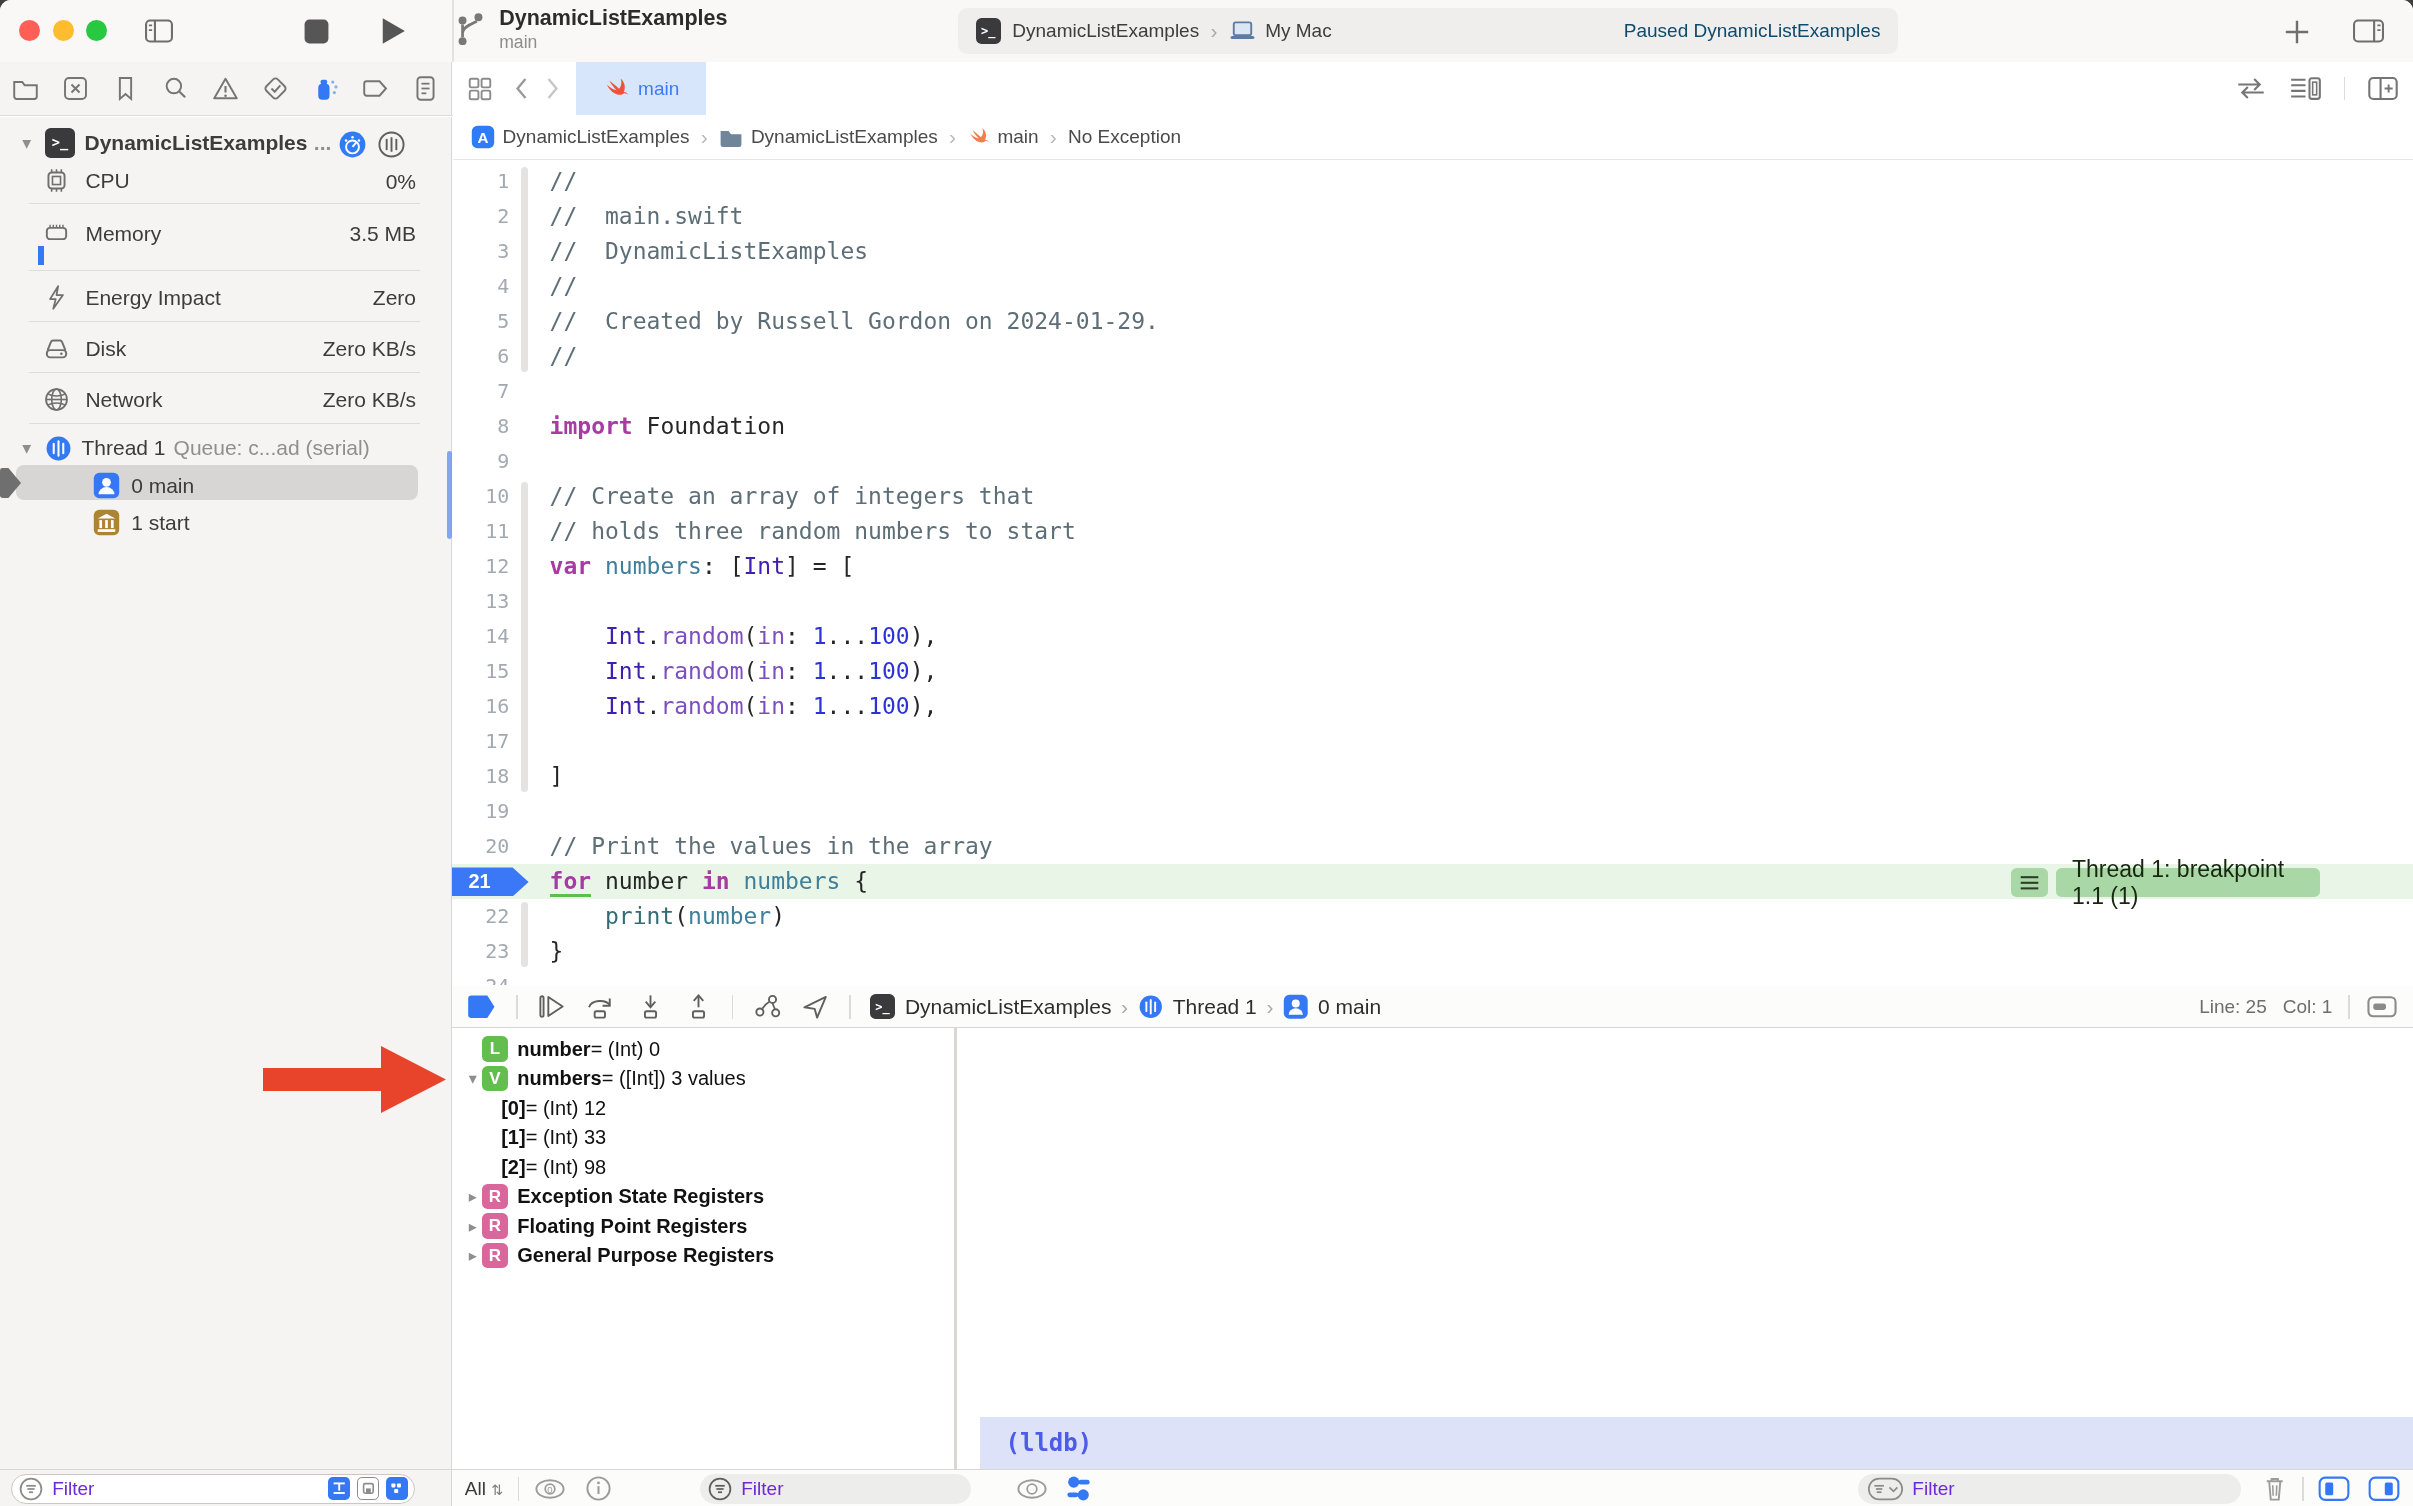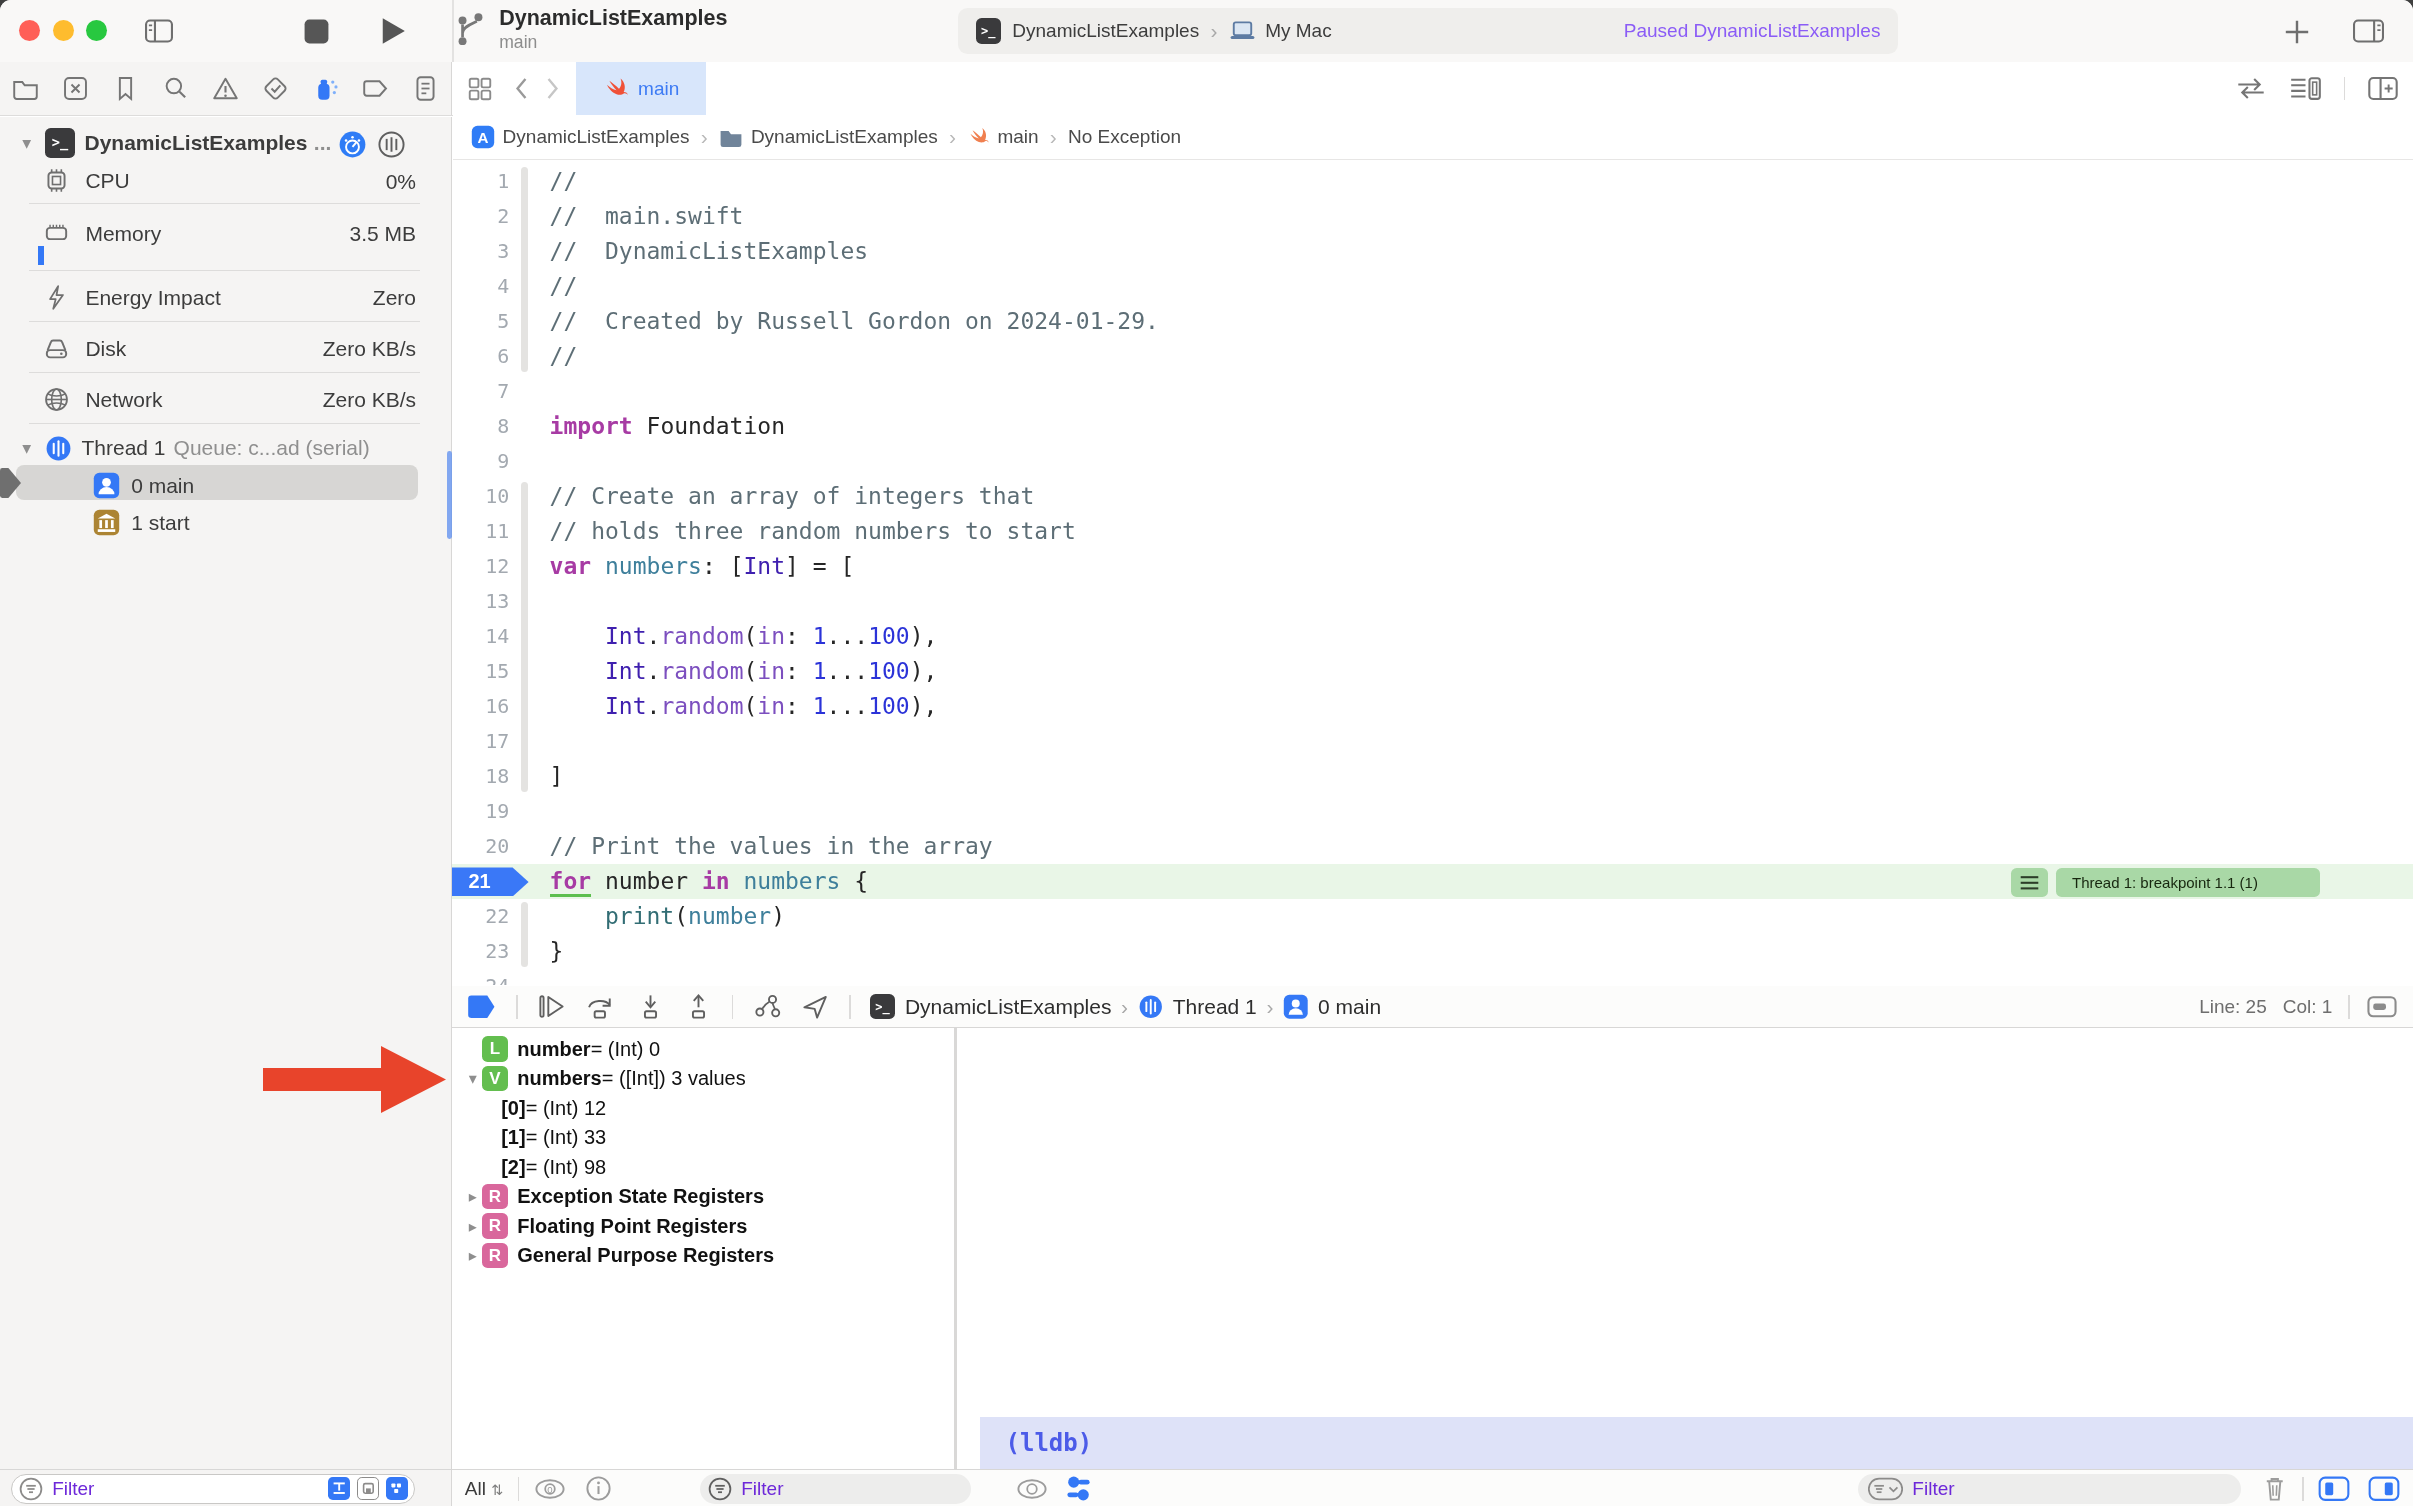--- a/index.html
+++ b/index.html
@@ -10,21 +10,21 @@
   svg{display:block;}
   
   #toolbar{left:0;top:0;width:2413px;height:62px;background:#f9f8f7;border-bottom:1.6px solid #d8d7d6;}
   #toolbar .vdiv{position:absolute;left:452px;top:0;width:1.6px;height:62px;background:#e3e2e1;}
   .tl{position:absolute;top:20px;width:21px;height:21px;border-radius:50%;}
   #tl-red{left:19px;background:#ff5f57;} #tl-yellow{left:53px;background:#febc2e;} #tl-green{left:86px;background:#28c840;}
   .toolbtn{position:absolute;top:14.4px;}
   #scheme-pill{position:absolute;left:958px;top:8px;width:940px;height:46px;background:#efeeec;border-radius:9.6px;
       display:flex;align-items:center;padding:0 17.6px;box-sizing:border-box;font-size:19px;color:#3d3d3d;}
   #scheme-pill .sep{color:#a8a8a8;margin:0 11.2px;font-size:21px;}
-  #run-status{margin-left:auto;color:#8b5cf6;}
+  #run-status{margin-left:auto;color:#0c4a6e;}
   .term-icon{width:25.5px;height:25.5px;border-radius:5.6px;background:#3a3a3c;color:#fff;display:flex;align-items:center;justify-content:center;
       font-family:"DejaVu Sans Mono",monospace;font-size:12px;font-weight:bold;line-height:1;}
   #title-block{position:absolute;left:453px;top:6.4px;display:flex;align-items:center;}
   #title-text{margin-left:11.2px;}
   #proj-title{font-size:21.5px;font-weight:bold;color:#2c2c2c;line-height:25.5px;}
   #proj-subtitle{font-size:17.6px;color:#8d8d8d;line-height:21px;}
   
   #row2{left:0;top:62px;width:2413px;height:53px;background:#ffffff;border-bottom:1.6px solid #dddcdb;}
   #navstrip{position:absolute;left:0;top:0;width:452px;height:53px;background:#f5f4f3;border-right:1.6px solid #d8d7d6;
       display:flex;align-items:center;justify-content:space-between;padding:0 11.2px;box-sizing:border-box;}
@@ -59,21 +59,21 @@
   .cbar{width:9.6px;flex:none;position:relative;}
   .cseg{position:absolute;left:1.6px;top:0;bottom:0;width:7.2px;background:#e4e3e1;}
   .cseg.top{border-radius:4px 4px 0 0;top:2.4px;}
   .cseg.bot{border-radius:0 0 4px 4px;bottom:2.4px;}
   .code-text{padding-left:21px;color:#262626;}
   .tk-cm{color:#5d6e76;} .tk-kw{color:#a73ba4;font-weight:bold;} .tk-kwu{color:#a73ba4;font-weight:bold;border-bottom:3.2px solid #5cbf4e;}
   .tk-ty{color:#3f20af;} .tk-fn{color:#7c4fbf;} .tk-fnp{color:#326d74;} .tk-num{color:#2b33d8;} .tk-vr{color:#3e7f9b;} .tk-pl{color:#262626;}
   #bp-chips{position:absolute;left:2011px;top:868px;height:29px;display:flex;gap:8px;}
   .chip{background:#a9d8a6;border-radius:5.6px;height:29px;display:flex;align-items:center;}
   #chip-ham{width:37px;justify-content:center;}
-  #chip-label{padding:0 16px;font-size:15px;color:#17270f;width:264px;box-sizing:border-box;}
+  #chip-label{padding:0 16px;font-size:23px;color:#17270f;width:264px;box-sizing:border-box;}
   
   #debugbar{left:452px;top:986px;width:1962px;height:42px;background:#fcfcfb;border-bottom:1.6px solid #d8d7d6;
       display:flex;align-items:center;padding:0 16px;box-sizing:border-box;gap:19px;}
   #debugbar .vd{width:1.6px;height:24px;background:#dcdbda;}
   #debugbar .crumbs{display:flex;align-items:center;gap:9.6px;font-size:21px;color:#2e2e2e;}
   #debugbar .crumbs .sep{color:#a8a8a8;}
   #dbg-pos{margin-left:auto;display:flex;align-items:center;gap:16px;font-size:19px;color:#6e6e6e;}
   
   #varspane{left:452px;top:1028px;width:503px;height:441px;background:#fff;border-right:1.6px solid #d9d8d7;box-sizing:border-box;padding-top:6.4px;}
   .vrow{height:29.5px;display:flex;align-items:center;font-size:20px;color:#111;}

